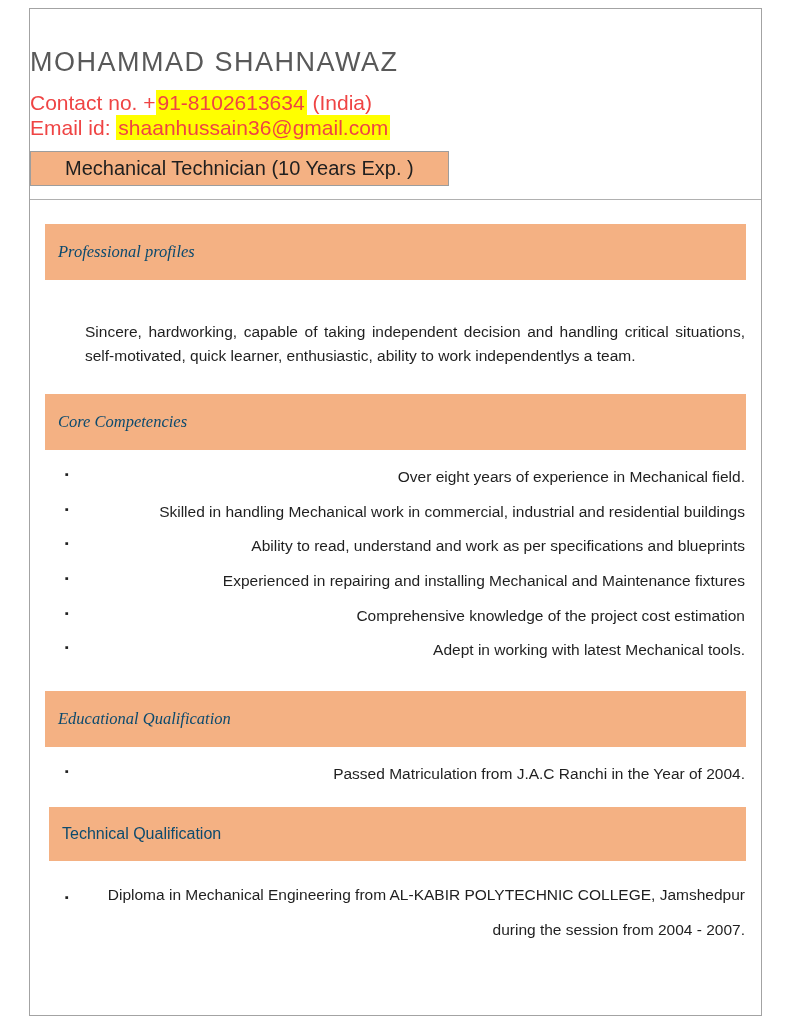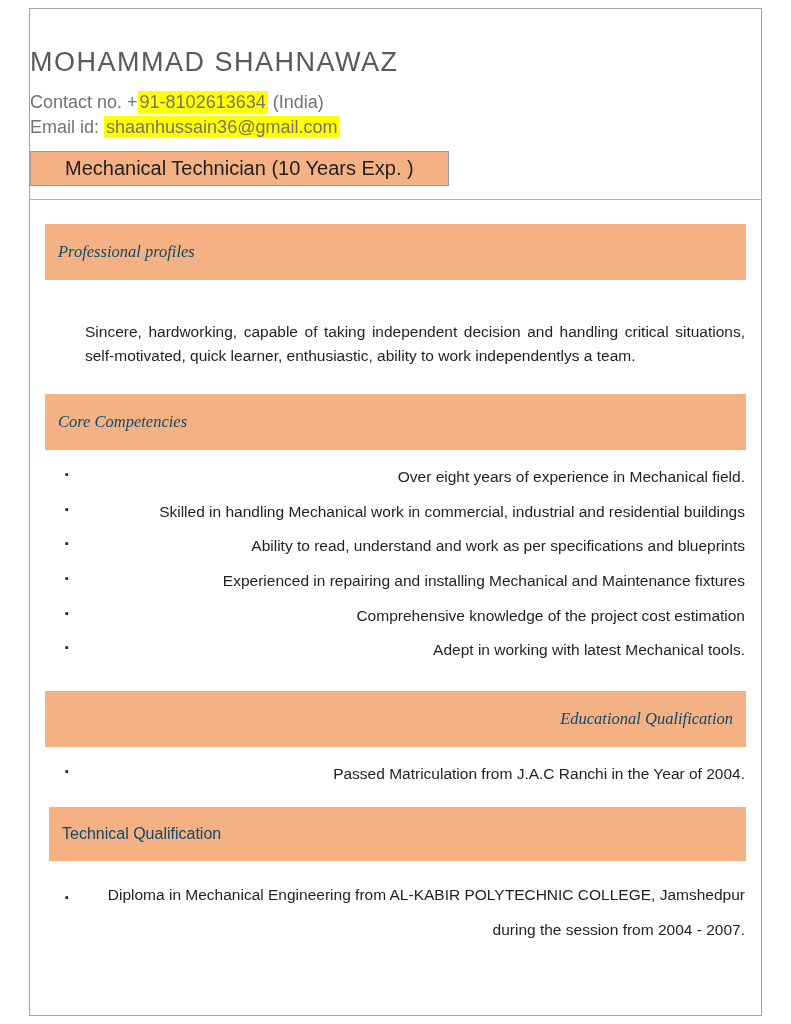--- a/index.html
+++ b/index.html
@@ -31,22 +31,22 @@
     padding-top: 38px;
   }
   .name {
     font-size: 27px;
     letter-spacing: 1.5px;
     color: #595959;
     font-weight: 400;
     margin: 0 0 12px 0;
   }
   .contact-line {
-    font-size: 18px;
-    color: #737373;
+    font-size: 21px;
+    color: #ef4444;
     line-height: 25px;
   }
   .hl {
     background: #ffff00;
     padding: 1px 2px;
   }
   .title-badge {
     display: inline-block;
     margin-top: 11px;
     background: #f4b183;
@@ -72,21 +72,21 @@
     color: #0c4a6e;
   }
   .section-bar.plain {
     font-family: "Liberation Sans", sans-serif;
     font-style: normal;
     font-size: 16px;
     margin-left: 19px;
   }
   .bar-pp   { margin-top: 24px; }
   .bar-cc   { margin-top: 26px; }
-  .bar-eq   { margin-top: 30px; text-align: right; }
+  .bar-eq   { margin-top: 30px; }
   .bar-tq   { margin-top: 22px; }
 
   
   .summary {
     margin: 40px 16px 0 55px;
     font-size: 15.5px;
     line-height: 1.55;
     text-align: justify;
   }
   ul.bullet-list {

